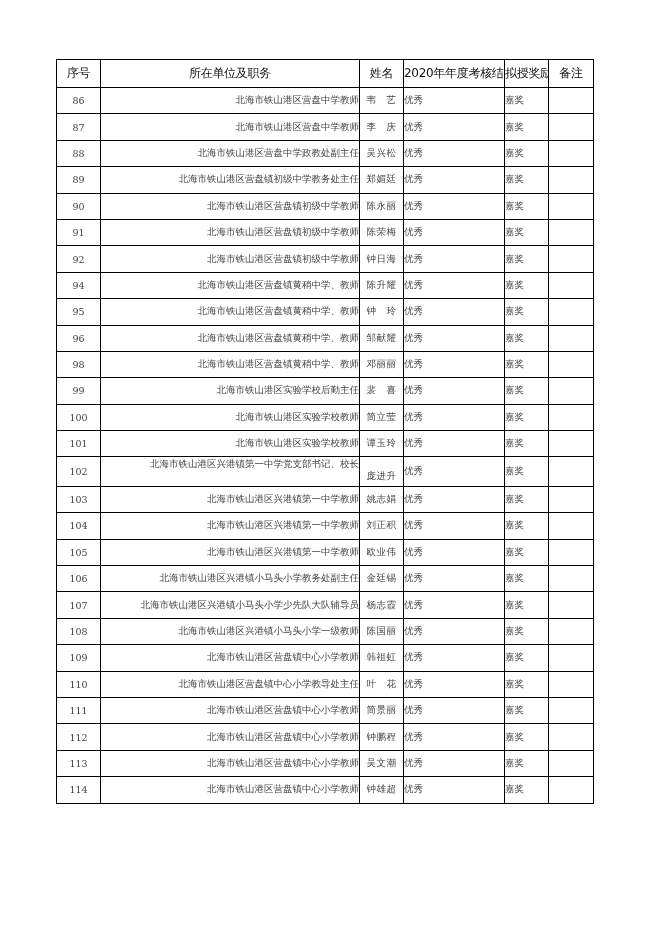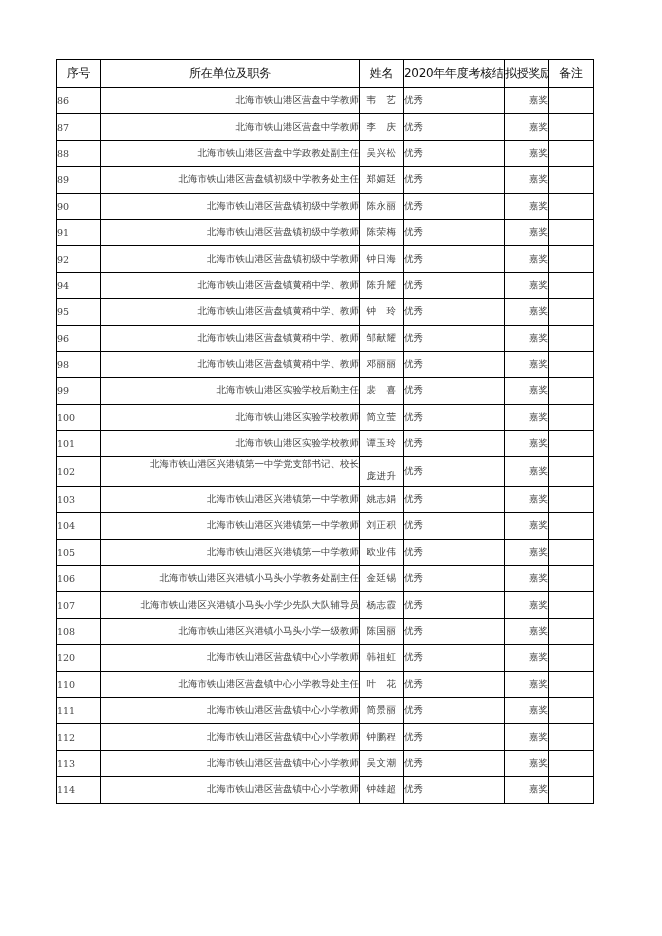--- a/index.html
+++ b/index.html
@@ -37,25 +37,25 @@
       vertical-align: middle;
       letter-spacing: -0.3px;
     }
     table.roster td {
       height: 25.4px;
       font-family: "DejaVu Serif", serif;
       font-size: 9.5px;
       color: #444;
       vertical-align: middle;
     }
-    td.c-idx { }
+    td.c-idx { text-align: center; }
     td.c-unit { text-align: right; padding-left: 3px; }
     td.c-name { text-align: center; letter-spacing: 0.5px; margin-left: 20px; }
     td.c-result { text-align: left; }
-    td.c-award { text-align: right; }
+    td.c-award { text-align: left; }
     td.c-note { }
     td.c-unit.top { vertical-align: top; padding-top: 1px; }
     td.c-name.low { vertical-align: bottom; padding-bottom: 3px; }
     col.w-idx { width: 44px; }
     col.w-unit { width: 259px; }
     col.w-name { width: 44px; }
     col.w-result { width: 101px; }
     col.w-award { width: 44px; }
     col.w-note { width: 45px; }
   </style>
@@ -244,21 +244,21 @@
       </tr>
       <tr>
         <td class="c-idx">108</td>
         <td class="c-unit">北海市铁山港区兴港镇小马头小学一级教师</td>
         <td class="c-name">陈国丽</td>
         <td class="c-result">优秀</td>
         <td class="c-award">嘉奖</td>
         <td class="c-note"></td>
       </tr>
       <tr>
-        <td class="c-idx">120</td>
+        <td class="c-idx">109</td>
         <td class="c-unit">北海市铁山港区营盘镇中心小学教师</td>
         <td class="c-name">韩祖虹</td>
         <td class="c-result">优秀</td>
         <td class="c-award">嘉奖</td>
         <td class="c-note"></td>
       </tr>
       <tr>
         <td class="c-idx">110</td>
         <td class="c-unit">北海市铁山港区营盘镇中心小学教导处主任</td>
         <td class="c-name">叶　花</td>

